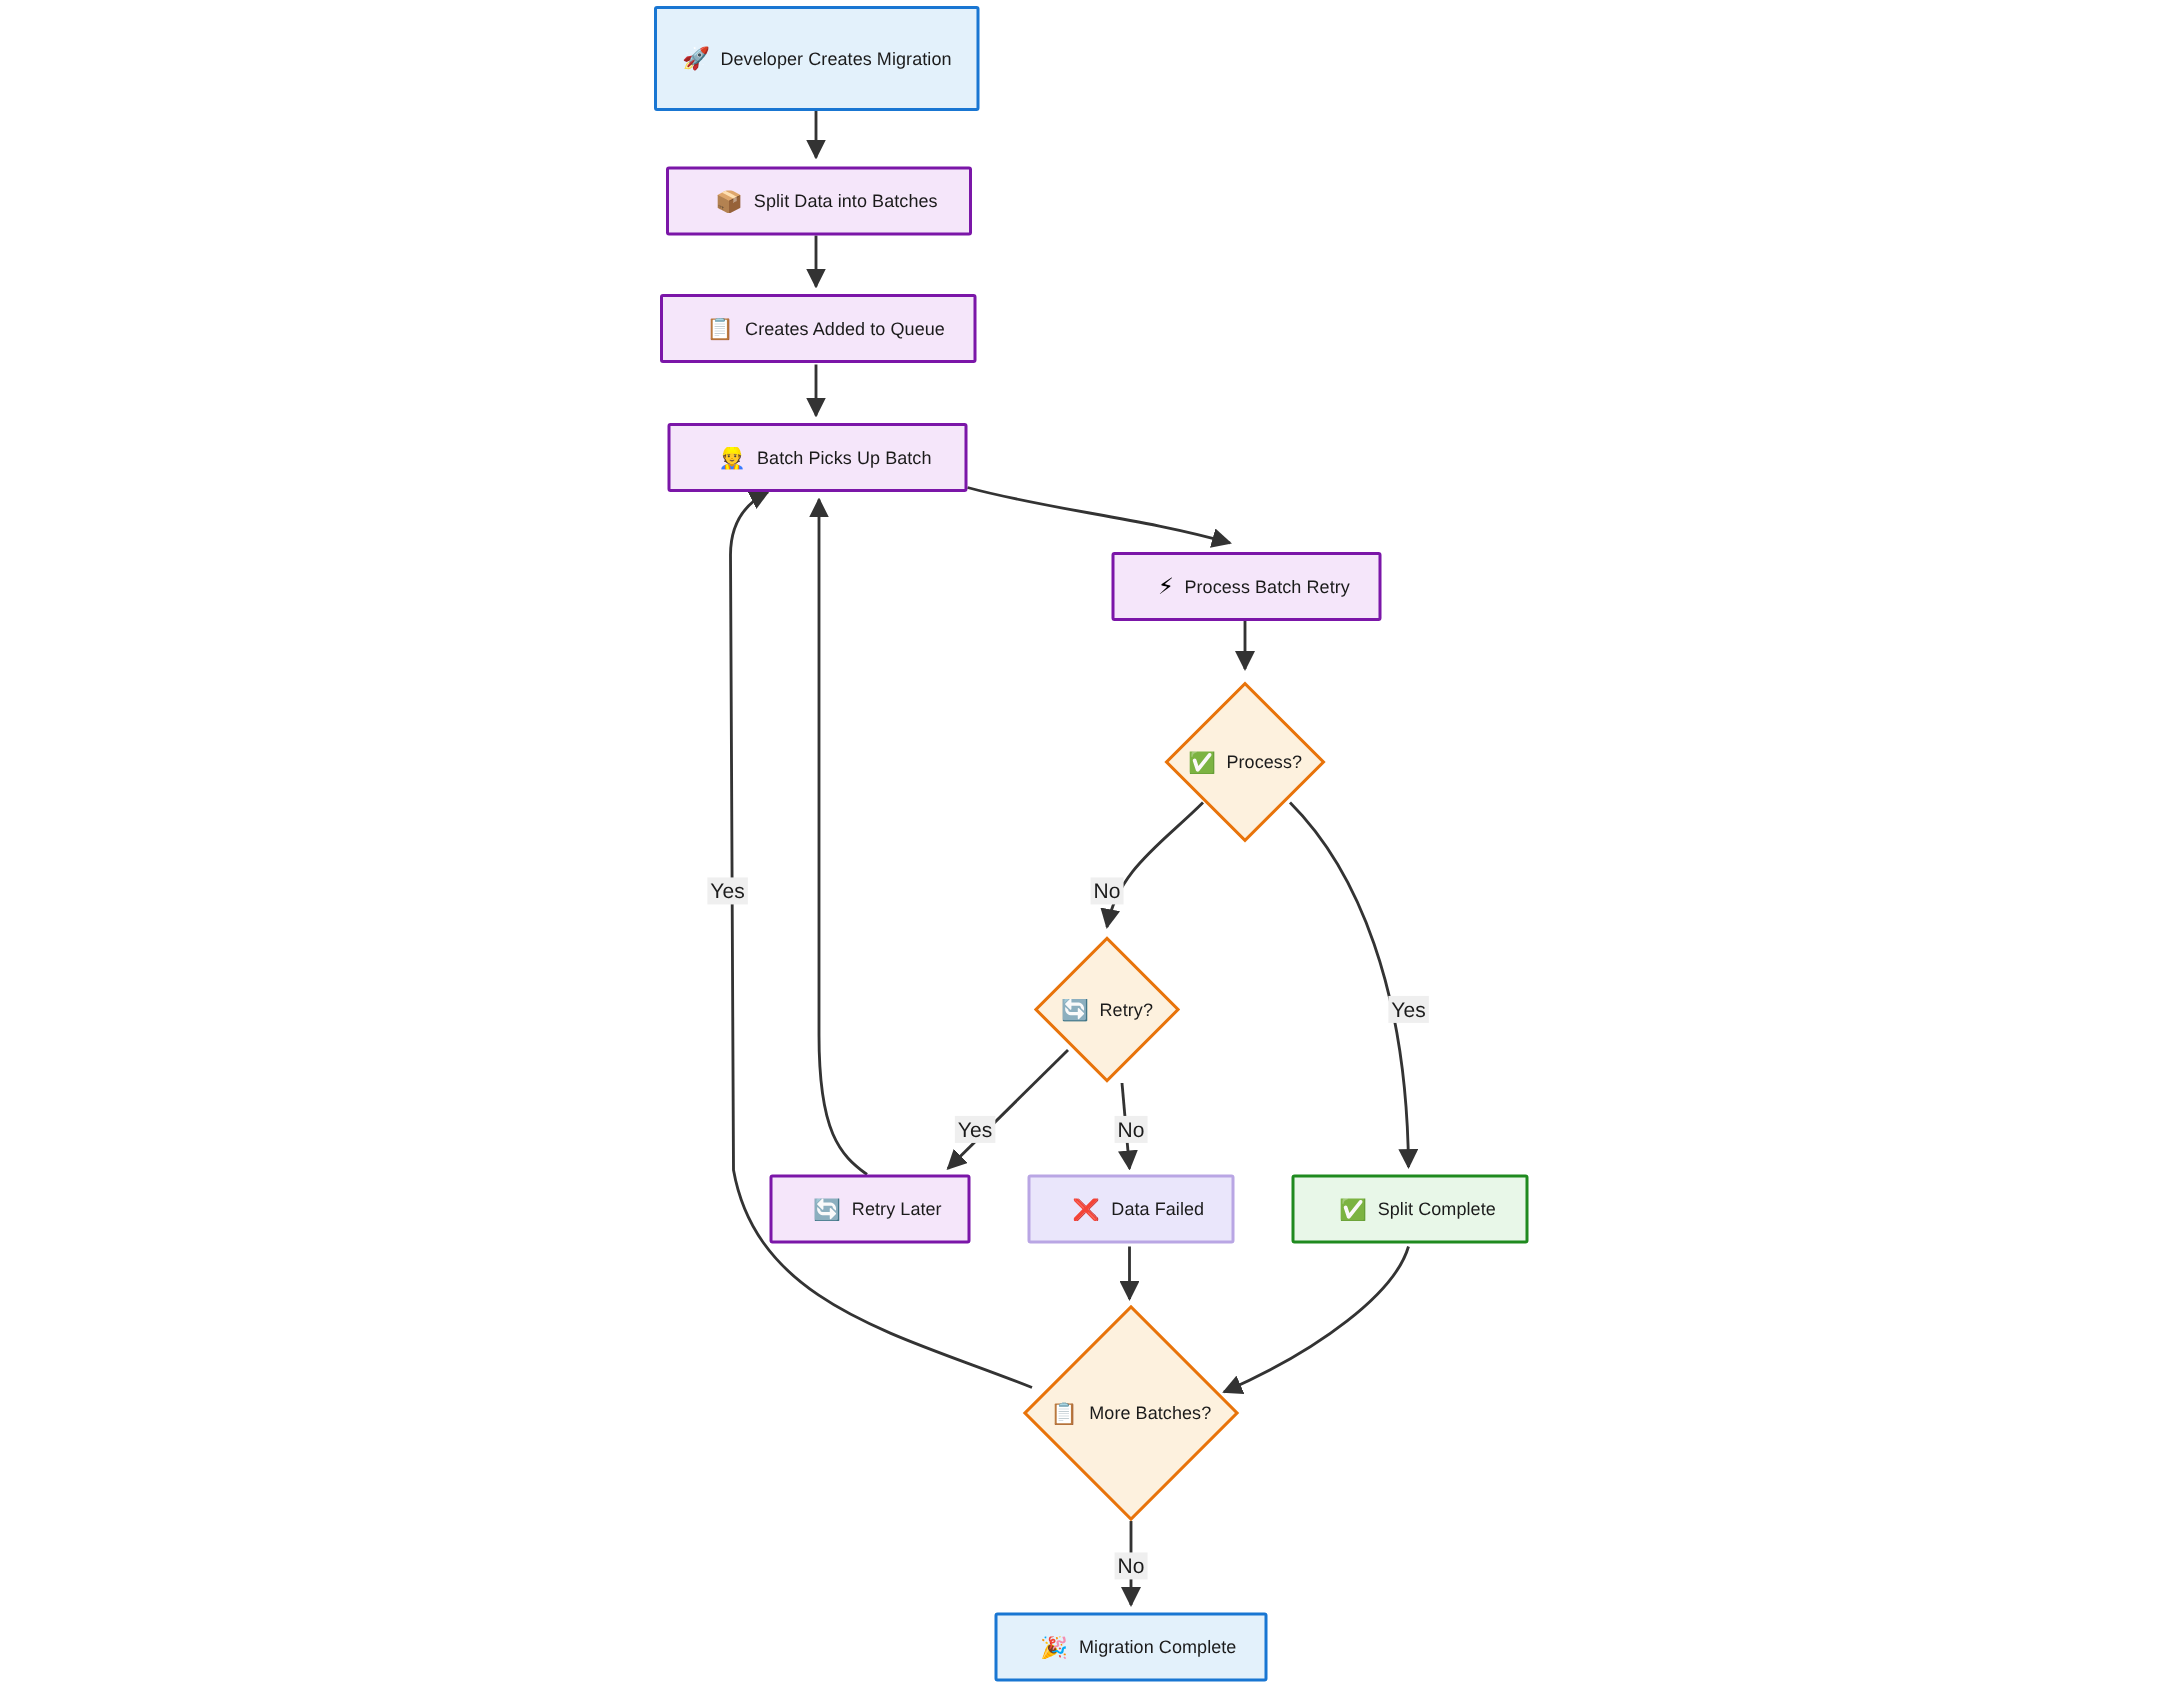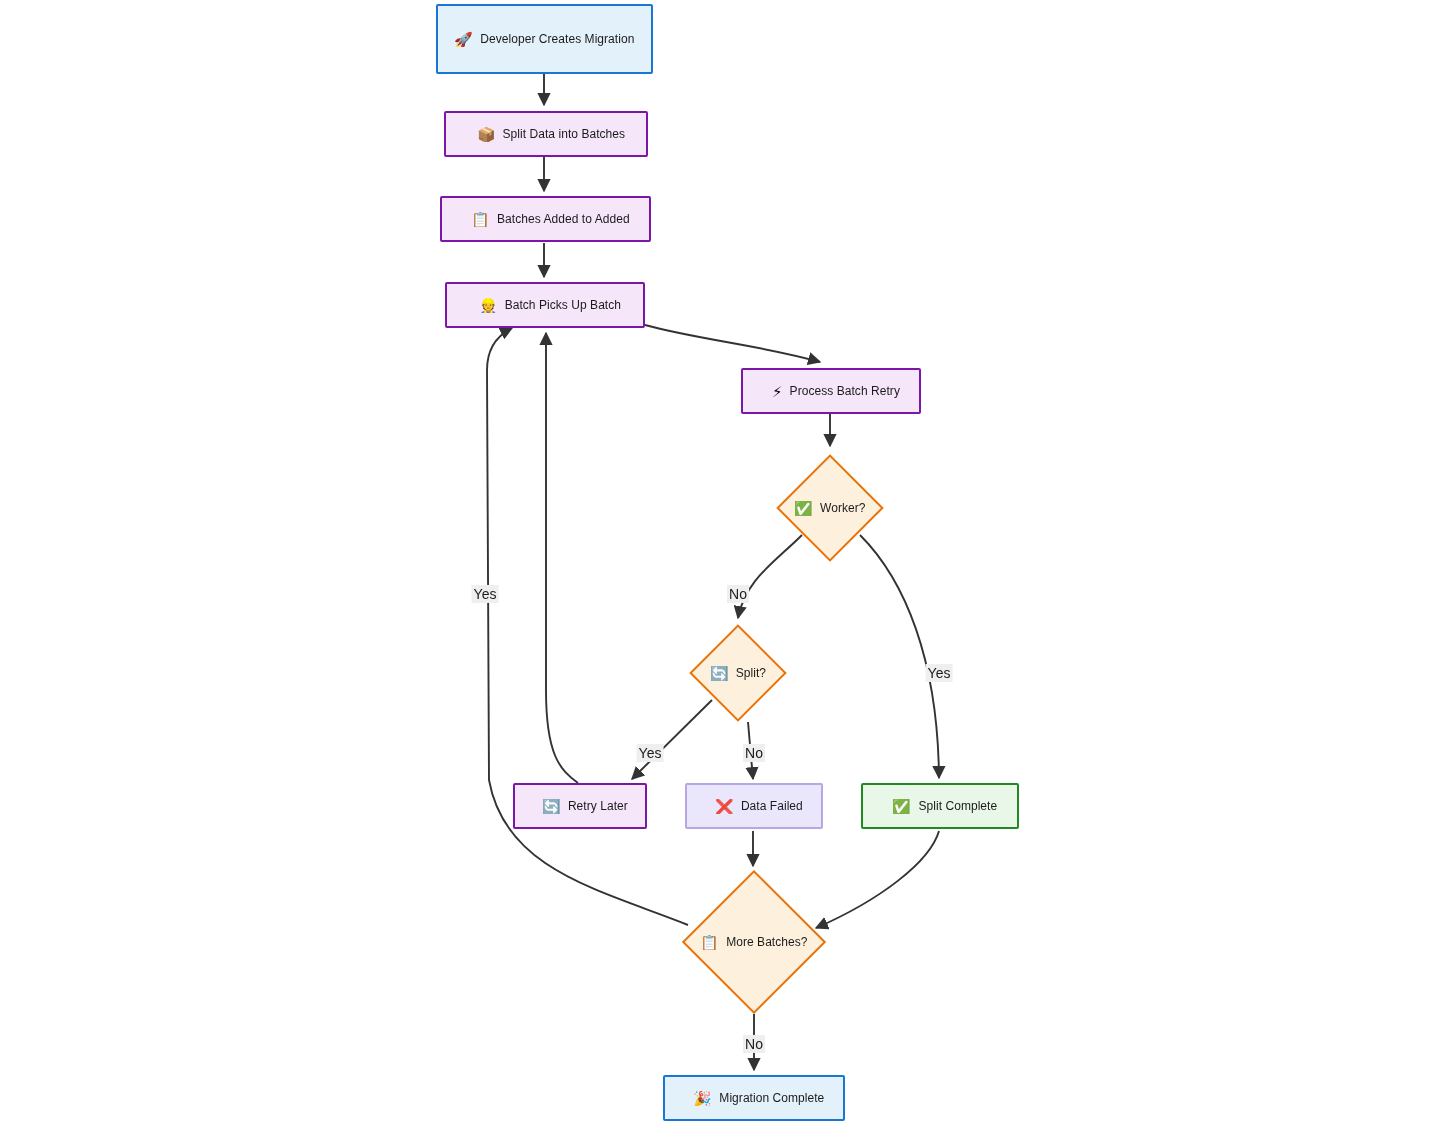--- a/index.html
+++ b/index.html
@@ -167,21 +167,21 @@
   <div class="node rect theme-purple" style="left:444px; top:111px; width:204px; height:46px;">
     <span class="label">
       <span class="emoji">📦</span>
       <span class="txt">Split Data into Batches</span>
     </span>
   </div>
 
   <div class="node rect theme-purple" style="left:440px; top:196px; width:211px; height:46px;">
     <span class="label">
       <span class="emoji">📋</span>
-      <span class="txt">Batches Added to Added</span>
+      <span class="txt">Creates Added to Queue</span>
     </span>
   </div>
 
   <div class="node rect theme-purple" style="left:445px; top:282px; width:200px; height:46px;">
     <span class="label">
       <span class="emoji">👷</span>
       <span class="txt">Batch Picks Up Batch</span>
     </span>
   </div>
 
@@ -189,29 +189,29 @@
     <span class="label">
       <span class="emoji">⚡</span>
       <span class="txt">Process Batch Retry</span>
     </span>
   </div>
 
   <div class="node diamond theme-orange" style="left:776px; top:454px; width:108px; height:108px;">
     <span class="dshape" style="width:76px; height:76px;"></span>
     <span class="label">
       <span class="emoji">✅</span>
-      <span class="txt">Worker?</span>
+      <span class="txt">Process?</span>
     </span>
   </div>
 
   <div class="node diamond theme-orange" style="left:689px; top:624px; width:98px; height:98px;">
     <span class="dshape" style="width:69px; height:69px;"></span>
     <span class="label">
       <span class="emoji">🔄</span>
-      <span class="txt">Split?</span>
+      <span class="txt">Retry?</span>
     </span>
   </div>
 
   <div class="node rect theme-purple" style="left:513px; top:783px; width:134px; height:46px;">
     <span class="label">
       <span class="emoji">🔄</span>
       <span class="txt">Retry Later</span>
     </span>
   </div>
 

